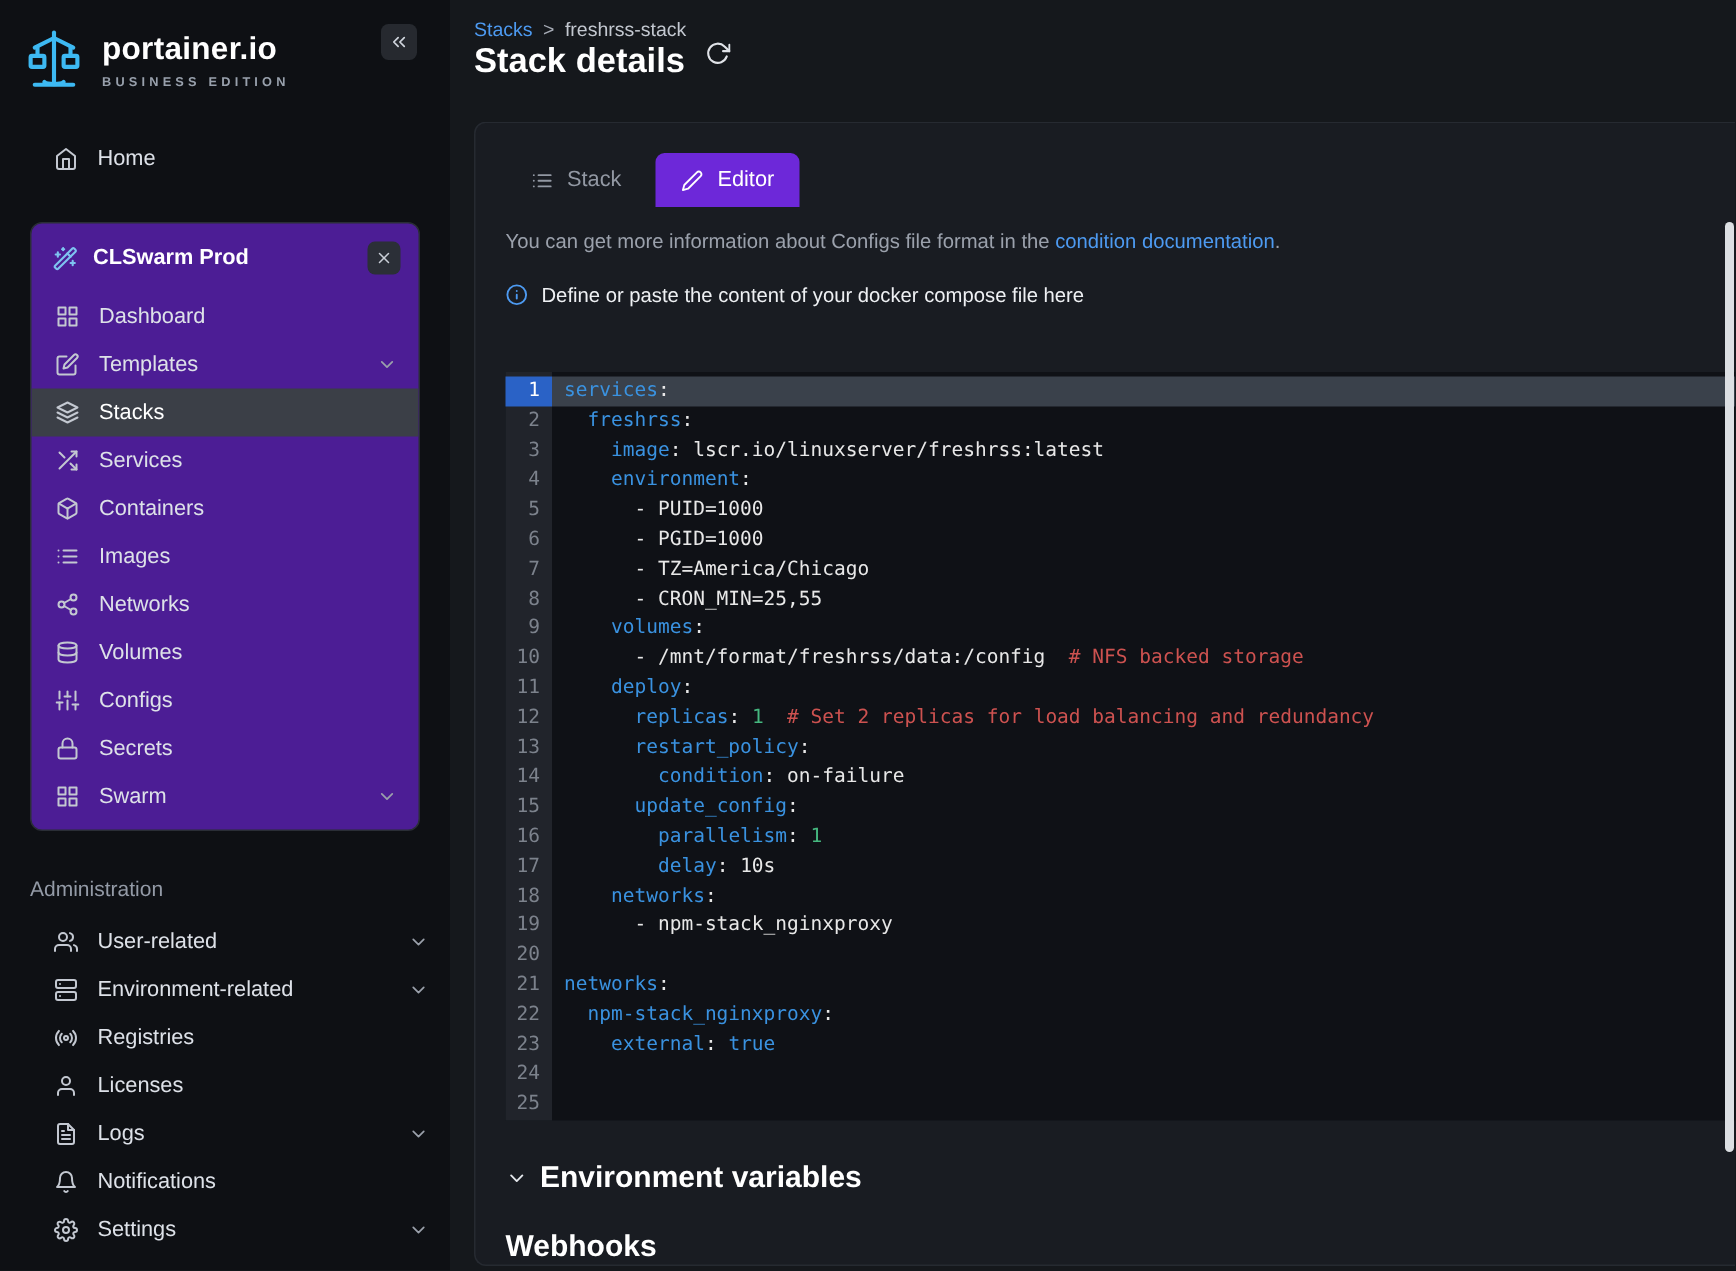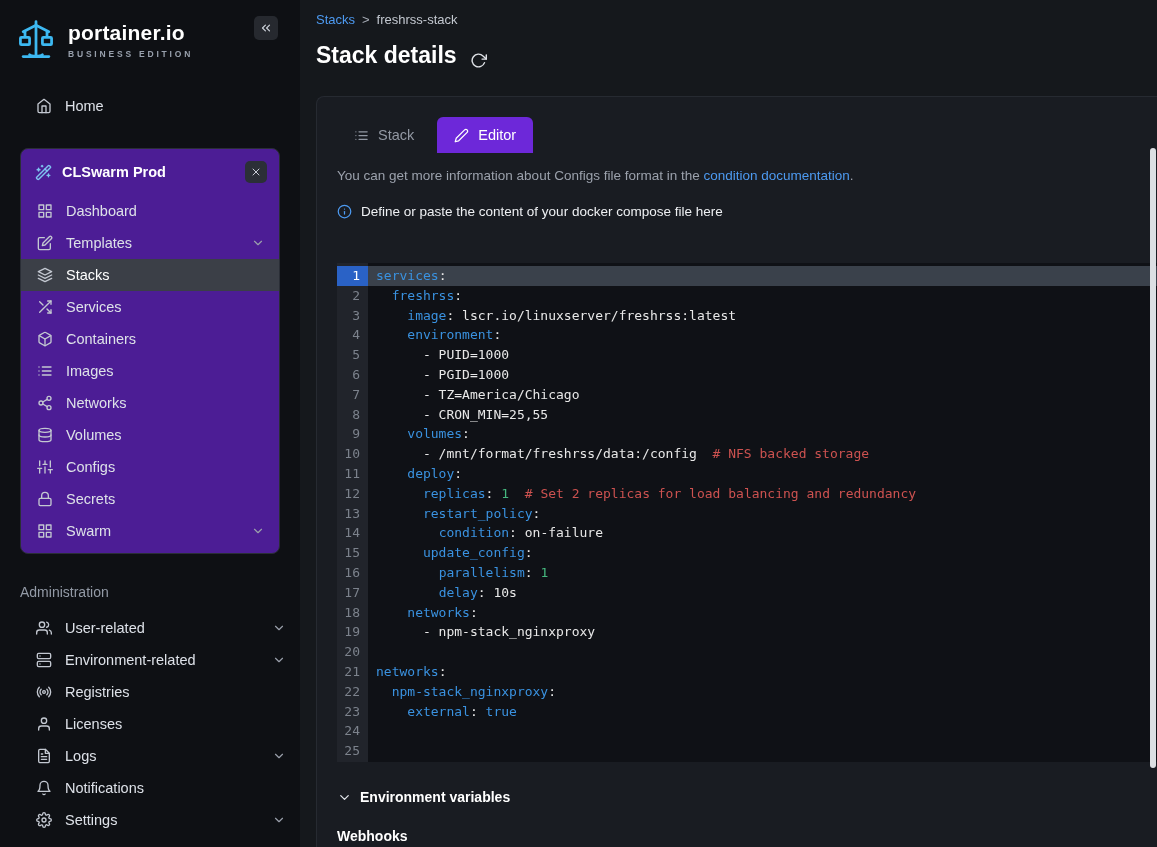--- a/index.html
+++ b/index.html
@@ -31,21 +31,21 @@
   .env-name{color:#fff;font-weight:700;font-size:14.5px;flex:1}
   .env-close{width:22px;height:22px;background:#2b2f37;border:none;border-radius:5px;color:#c9ced7;display:flex;align-items:center;justify-content:center;cursor:pointer}
   .env-close svg{width:12px;height:12px}
   .admin-header{margin:30px 0 12px 20px;color:#939aa6;font-size:14px}
 
   
   .main{flex:1;padding:12px 0 0 16px;position:relative;min-width:0}
   .breadcrumb{display:flex;align-items:center;gap:7px;font-size:13px;color:#a6abb5}
   .bc-link{color:var(--link,#4d9af1);text-decoration:none;cursor:pointer}
   .bc-current{color:#c3c8d0}
-  .title-row{display:flex;align-items:flex-end;gap:13px;margin-top:15px}
+  .title-row{display:flex;align-items:flex-start;gap:13px;}
   .page-title{color:#fff;font-size:23px;font-weight:700}
   .refresh{color:#dfe2e7;display:flex;cursor:pointer}
   .refresh svg{width:17px;height:17px}
 
   .widget{margin-top:27px;background:#191c22;border:1px solid #262a31;border-right:none;border-radius:8px 0 0 8px;min-height:760px}
   .tabs{display:flex;gap:6px;padding:20px 0 0 20px}
   .tab{display:flex;align-items:flex-end;gap:9px;padding:10px 17px;font-size:14.5px;color:#9298a3;cursor:pointer}
   .tab .tab-icon{display:flex}
   .tab .tab-icon svg{width:15px;height:15px}
   .tab.active{background:#6d28d9;color:#fff;border-radius:6px 6px 0 0}
@@ -62,21 +62,21 @@
   .ln-active{background:var(--editor-active-gutter,#2a62c6);color:#fff}
   .codearea{flex:1;padding-top:3px;overflow:hidden}
   .code-line{height:19.8px;line-height:19.8px;white-space:pre;padding-left:8px}
   .code-line.line-active{background:var(--editor-active-line,#3a414b)}
   .tok-key{color:var(--code-key,#3a92e0)}
   .tok-plain{color:var(--code-plain,#e8e8e8)}
   .tok-comment{color:var(--code-comment,#cd5250)}
   .tok-number{color:var(--code-number,#45b87f)}
   .tok-bool{color:var(--code-bool,#3a92e0)}
 
-  .section-head{display:flex;align-items:center;gap:8px;margin:27px 0 0 20px;color:#fff;font-weight:700;font-size:14px;cursor:pointer}
+  .section-head{display:flex;align-items:center;gap:8px;margin:27px 0 0 20px;color:#fff;font-weight:700;font-size:20px;cursor:pointer}
   .sec-chevron{display:flex;color:#e4e7ec}
   .sec-chevron svg{width:15px;height:15px}
   .section-head.webhooks{margin-top:23px;cursor:default}
 
   .page-scrollbar{position:absolute;right:1px;top:148px;width:6px;height:620px;background:#dcdfe3;border-radius:3px;cursor:grab}
 </style>
 </head>
 <body>
 
 <div class="app">

